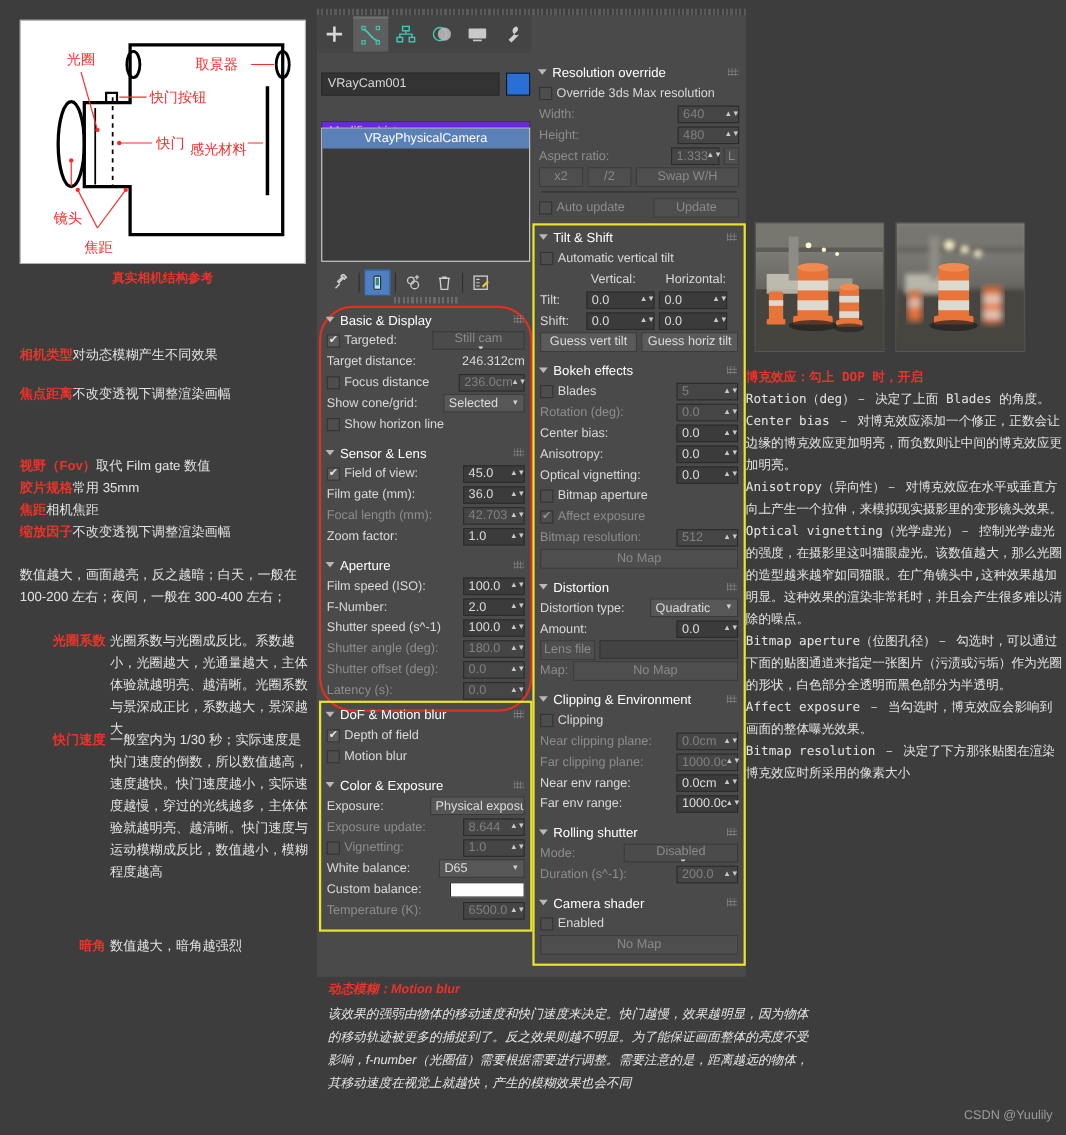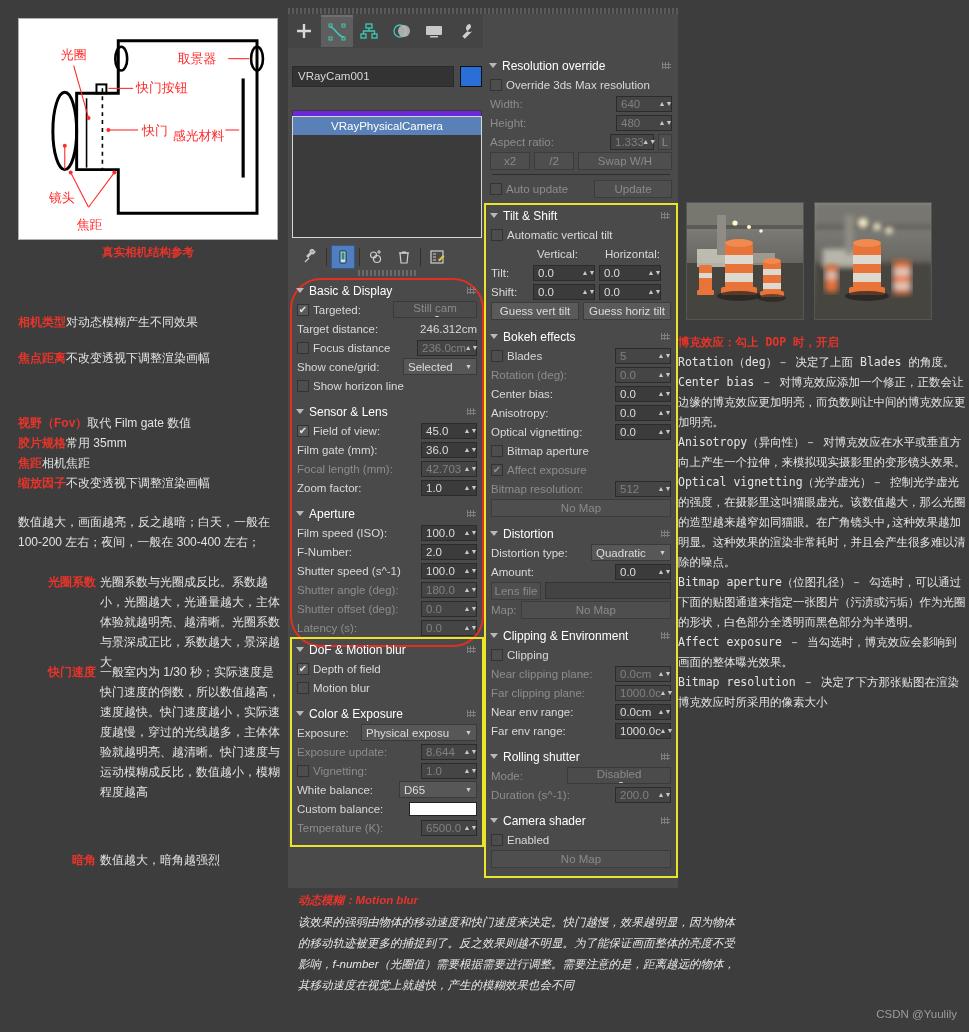--- a/index.html
+++ b/index.html
@@ -534,21 +534,21 @@
 
       <div class="rollout">
         <div class="roll-head">
           <span class="tri"></span>
           <span>Color &amp; Exposure</span>
           <span class="grip"></span>
         </div>
         <div class="row">
           <span class="lbl">Exposure:</span>
           <span class="spacer"></span>
-          <span class="combo" style="width:116px">
+          <span class="combo" style="width:86px">
             <span>Physical exposu</span>
               <span class="car">▼</span>
           </span>
         </div>
         <div class="row">
           <span class="lbl dim">Exposure update:</span>
           <span class="spacer"></span>
           <span class="spin dim" style="width:56px">
             <span class="val">8.644</span>
               <span class="arrows">▲▼</span>

